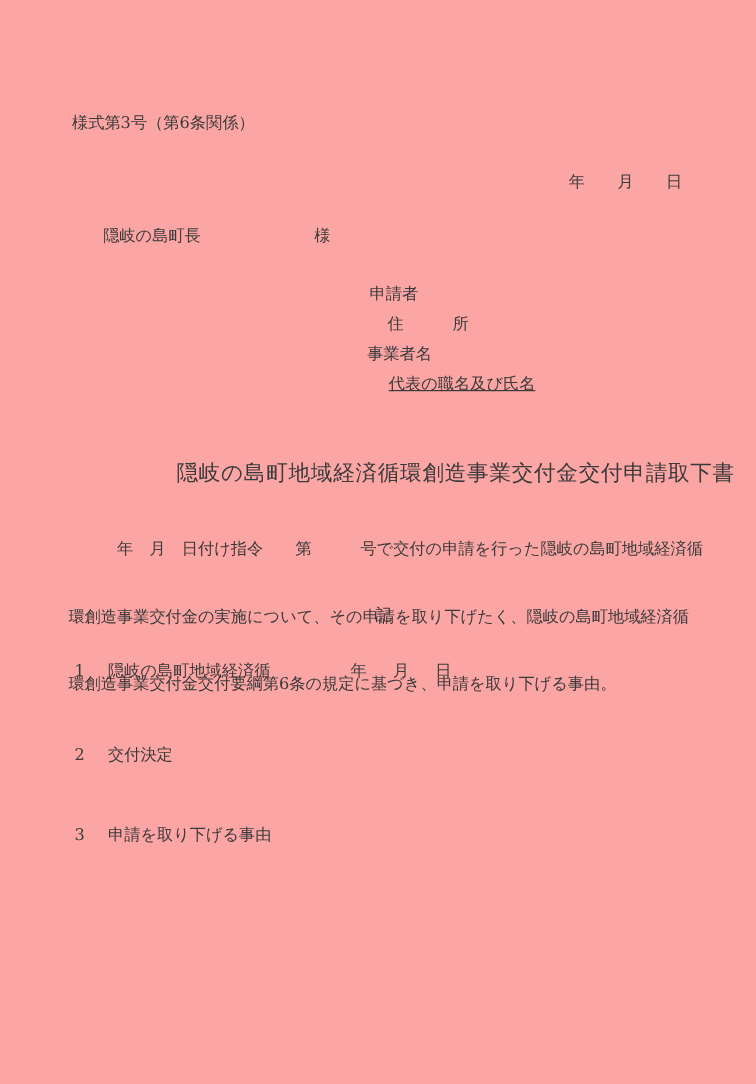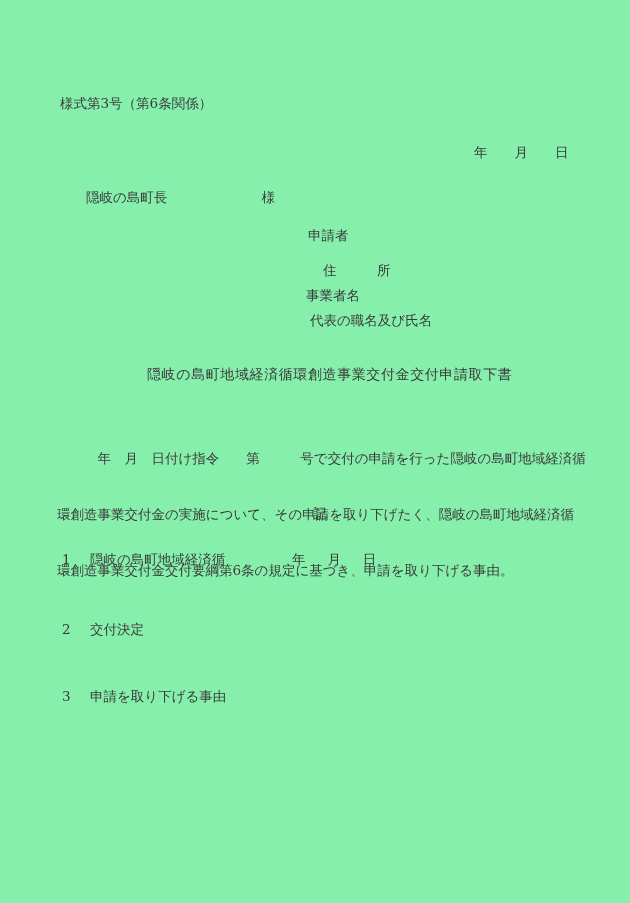--- a/index.html
+++ b/index.html
@@ -4,34 +4,35 @@
 <style>
   html, body {
     margin: 0;
     padding: 0;
     background: #fbfbfb;
   }
   .page {
     position: relative;
     width: 630px;
     height: 903px;
-    background: #86efac;
+    background: #fca5a5;
     font-family: "DejaVu Serif", "Liberation Serif", serif;
     color: #3a3a3a;
     font-size: 13.5px;
     line-height: 16px;
     overflow: hidden;
   }
   .abs {
     position: absolute;
     white-space: pre;
   }
   .doc-title {
-    font-size: 14px;
+    font-size: 18px;
     letter-spacing: 0.6px;
+    margin-top: 21px;
   }
   .para-line {
     white-space: pre;
     height: 24px;
     line-height: 24px;
   }
   .item-num {
     position: absolute;
     left: 0;
     top: 0;
@@ -63,24 +64,24 @@
 <body>
 
 <div class="page">
 
   <div class="abs" style="left:60px; top:95px;">様式第3号（第6条関係）</div>
 
   <div class="abs" style="left:474px; top:144px;">年　　月　　日</div>
 
   <div class="abs" style="left:75px; top:189px;padding-left:11px;">隠岐の島町長　　　　　　　様</div>
 
-  <div class="abs" style="left:308px; top:227px;">申請者</div>
+  <div class="abs" style="left:308px; top:237px;">申請者</div>
   <div class="abs" style="left:323px; top:262px;">住　　　所</div>
   <div class="abs" style="left:306px; top:287px;">事業者名</div>
-  <div class="abs" style="left:310px; top:312px;">代表の職名及び氏名</div>
+  <div class="abs" style="left:324px; top:312px;text-decoration:underline;">代表の職名及び氏名</div>
 
   <div class="abs doc-title" style="left:147px; top:366px;">隠岐の島町地域経済循環創造事業交付金交付申請取下書</div>
 
   <div class="abs" style="left:57px; top:414px; width:525px;">
     <div class="para-line">　　　年　月　日付け指令　　第　　　号で交付の申請を行った隠岐の島町地域経済循</div>
     <div class="para-line">環創造事業交付金の実施について、その申請を取り下げたく、隠岐の島町地域経済循</div>
     <div class="para-line">環創造事業交付金交付要綱第6条の規定に基づき、申請を取り下げる事由。</div>
   </div>
 
   <div class="abs" style="left:313px; top:505px;">記</div>

